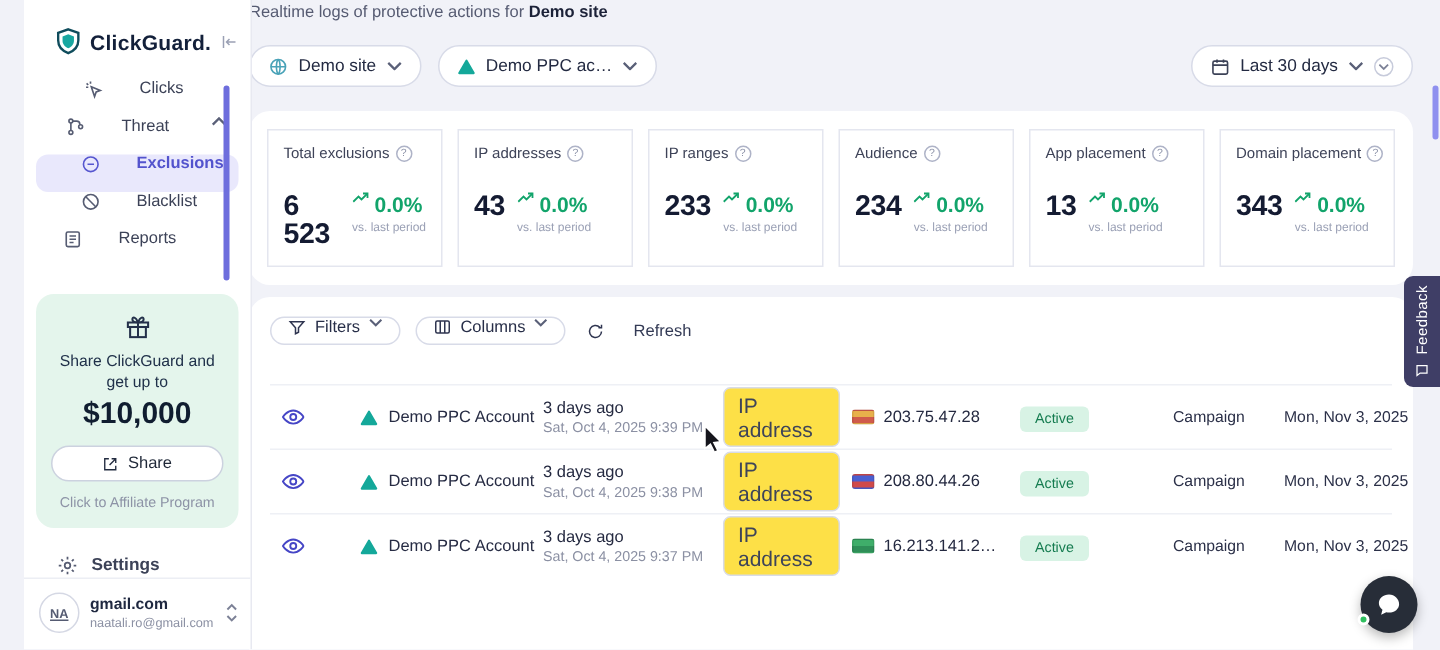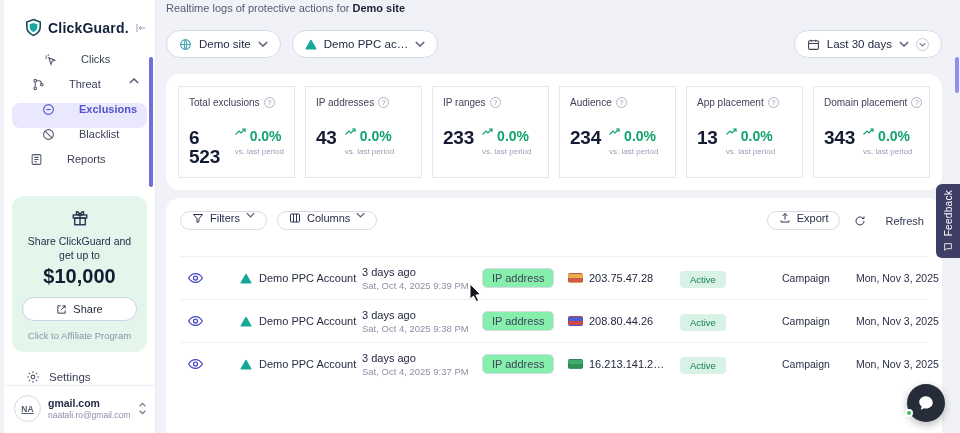--- a/index.html
+++ b/index.html
@@ -6,21 +6,21 @@
   html,body { margin:0; padding:0; }
   body {
     width:960px; height:433px; position:relative; overflow:hidden;
     font-family:"Liberation Sans", sans-serif;
     background:#f1f2f8; color:#22263c;
   }
   svg { display:block; }
 
   
   .sidebar {
-    position:absolute; left:4px; top:0; width:152px; height:433px;
+    position:absolute; left:16px; top:0; width:152px; height:433px;
     background:#fff; border-right:1px solid #e8e9f1;
     display:flex; flex-direction:column; z-index:2;
   }
   .logo-row { display:flex; align-items:center; gap:5px; padding:18px 10px 12px 20px; }
   .logo-text { font-weight:bold; font-size:14px; color:#13203a; letter-spacing:.2px; }
   .collapse-btn { margin-left:auto; cursor:pointer; }
   .nav { padding:4px 8px 0; }
   .nav-item {
     display:flex; align-items:flex-start; gap:24px; font-size:11px; color:#3c4257;
     height:25px; border-radius:8px; cursor:pointer;
@@ -42,21 +42,21 @@
   .promo-amount { font-size:20px; font-weight:bold; color:#101d30; margin:2px 0 9px; }
   .share-btn {
     display:flex; align-items:center; justify-content:center; gap:6px; width:100%;
     background:#fff; border:1px solid #ccd2df; border-radius:14px;
     padding:5px 0; font-size:11px; color:#1f2838; cursor:pointer;
   }
   .affiliate { margin-top:9px; font-size:9.5px; color:#8d93a6; cursor:pointer; }
 
   .settings-row {
     display:flex; align-items:center; gap:9px; padding-left:22px;
-    font-size:11.5px; color:#3c4257; margin-top:16px; height:28px; cursor:pointer;
+    font-size:11.5px; color:#3c4257; margin-top:16px; height:28px; cursor:pointer;font-weight:bold;
   }
   .user-row {
     margin-top:auto; border-top:1px solid #eceef4; padding:9px 8px 11px 10px;
     display:flex; align-items:center; gap:7px; cursor:pointer;
   }
   .avatar {
     width:27px; height:27px; border-radius:50%; border:1px solid #d5d8e4; background:#fff;
     display:flex; align-items:center; justify-content:center;
     font-size:8.5px; font-weight:bold; color:#555b72; flex:none;text-decoration:underline;
   }
@@ -120,22 +120,22 @@
     grid-template-columns:52px 122px 120px 86px 112px 102px 74px 1fr;
     align-items:center;
   }
   .thead { font-size:10px; color:#6d7288; padding-bottom:13px; align-items:start; }
   .thead > div, .trow > div { padding-left:8px; min-width:0; }
   .th-right { text-align:right; padding-right:10px; }
   .trow { border-top:1px solid #eef0f5; height:43px; }
   .cell-account { display:flex; align-items:center; gap:7px; font-size:11px; color:#272c44; white-space:nowrap; }
   .time-1 { font-size:11px; color:#242940; }
   .time-2 { font-size:9.5px; color:#8b90a3; margin-top:2px; white-space:nowrap; }
-  .type-badge { display:inline-block; border:1px solid #d8dbe6; background:#86efac; border-radius:5px;
-    font-size:11px; color:#3e4459; padding:3px 9px; }
+  .type-badge { display:inline-block; border:1px solid #d8dbe6; background:#fde047; border-radius:5px;
+    font-size:14px; color:#3e4459; padding:3px 9px; }
   .cell-entity { display:flex; align-items:center; gap:6px; font-size:11px; color:#242940;
     white-space:nowrap; overflow:hidden; }
   .flag { width:15px; height:10px; border-radius:2px; flex:none; border:1px solid rgba(0,0,0,.08); }
   .status-badge { display:inline-block; background:#d8f3e5; color:#157c50; border-radius:4px;
     font-size:9.5px; padding:3px 10px; }
   .cell-plain { font-size:10.5px; color:#2b3048; white-space:nowrap; }
 
   
   .feedback-tab {
     position:absolute; right:0; top:184px; width:24px; height:74px;
@@ -482,28 +482,20 @@
               <path d="M9 4v16M15 4v16"></path>
             </svg>
         </span>
         <span>Columns</span>
         <span>
           <svg width="9" height="6" viewBox="0 0 12 7" fill="none" stroke="#5a6078" stroke-width="1.8">
               <path d="M1 1l5 5 5-5"></path>
             </svg>
         </span>
       </button>
-      <button class="tool-pill export">
-        <span>
-          <svg width="12" height="12" viewBox="0 0 24 24" fill="none" stroke="#2f3550" stroke-width="2">
-              <path d="M12 15V3M7 8l5-5 5 5M4 17v3h16v-3"></path>
-            </svg>
-        </span>
-        <span>Export</span>
-      </button>
       <button class="tool-text-btn">
         <span>
           <svg width="12" height="12" viewBox="0 0 24 24" fill="none" stroke="#2f3550" stroke-width="2">
               <path d="M20 12a8 8 0 1 1-2.3-5.7"></path>
               <path d="M20 3v4h-4"></path>
             </svg>
         </span>
         <span>Refresh</span>
       </button>
     </div>

